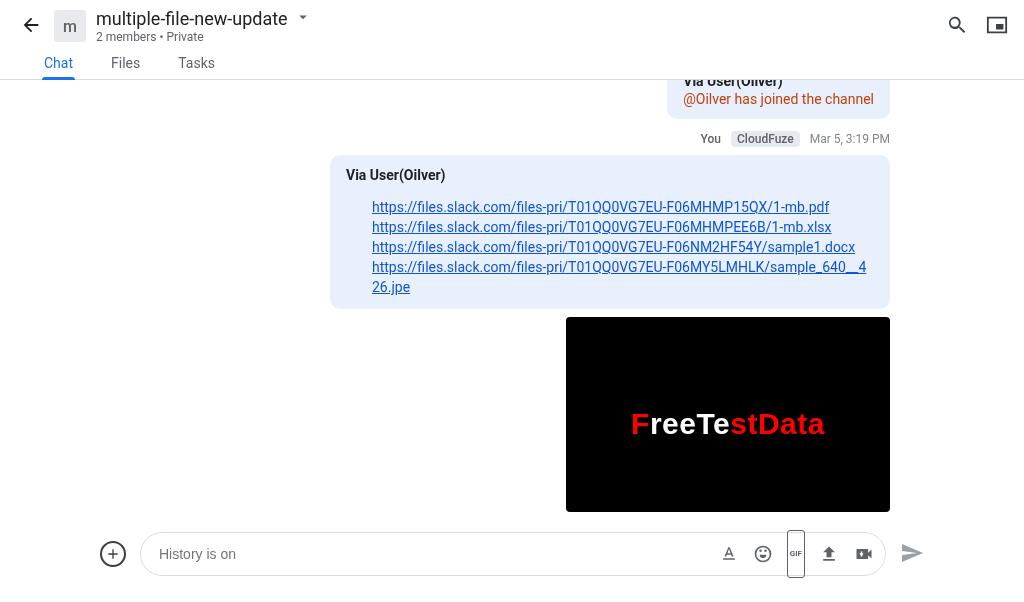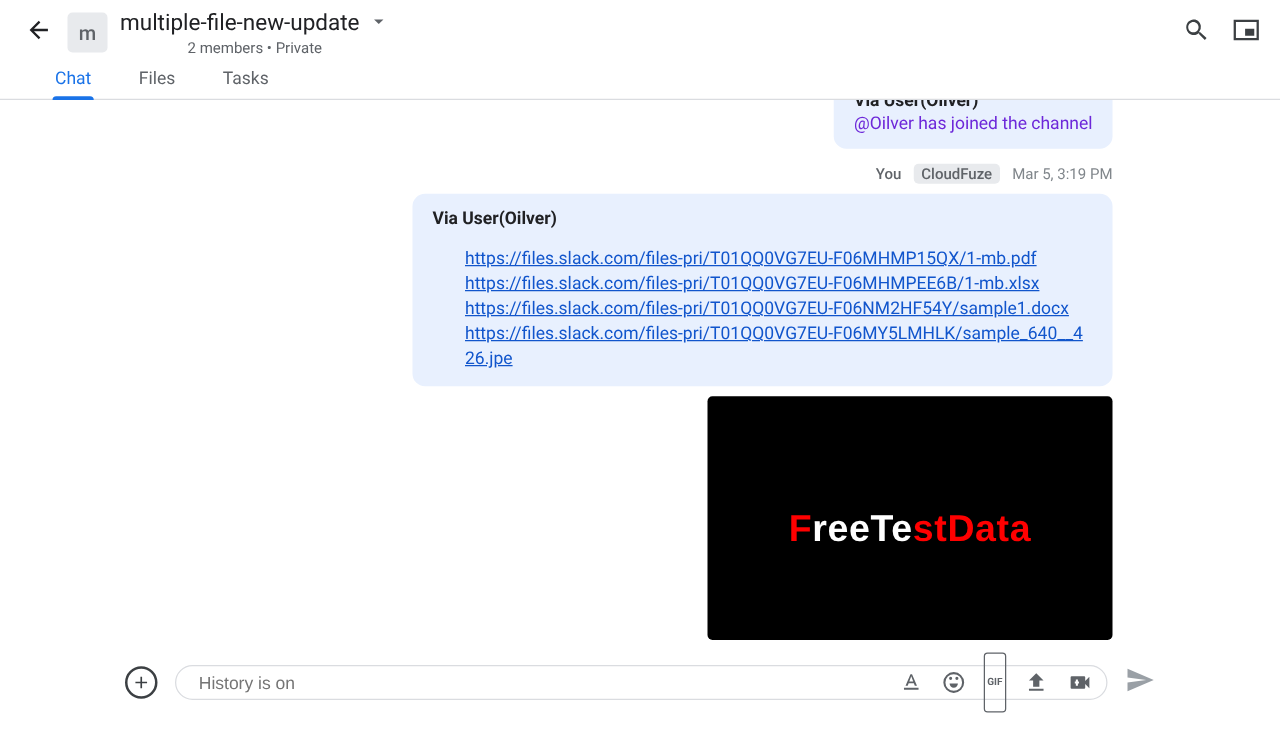--- a/index.html
+++ b/index.html
@@ -24,21 +24,21 @@
   background: #e8eaed;
   color: #5f6368;
   border-radius: 4px;
   display: flex; align-items: center; justify-content: center;
   font-size: 16px;
   margin-right: 10px;
   font-weight: 500;
 }
 .title-row { display: flex; align-items: center; gap: 6px; }
 .title { font-size: 18px; font-weight: 400; color: #202124; }
-.subtitle { font-size: 12px; color: #5f6368; margin-top: 1px; text-align: center; }
+.subtitle { font-size: 12px; color: #5f6368; margin-top: 1px; }
 .spacer { flex: 1; }
 .top-actions { display: flex; gap: 18px; align-items: center; color:#3c4043; }
 .top-actions svg { cursor: pointer; }
 
 .tabs {
   display: flex;
   gap: 38px;
   padding: 0 44px;
   height: 32px;
   align-items: flex-end;
@@ -97,21 +97,21 @@
 .bubble {
   background: #e8f0fe;
   border-radius: 10px;
   padding: 12px 16px;
   margin: 4px 124px 8px auto;
   width: fit-content;
   max-width: 560px;
 }
 .bubble-wide { max-width: 560px; }
 .via { font-weight: 700; color:#202124; margin-bottom: 2px; font-size:14px; }
-.join-line { color: #6d28d9; font-size:14px; }
+.join-line { color: #c2410c; font-size:14px; }
 .chat-link {
   color: #1155cc;
   text-decoration: underline;
   display: block;
   font-size: 14px;
   line-height: 20px;
   word-break: break-all;
   cursor: pointer;
   margin-left: 26px;
 }
@@ -150,21 +150,21 @@
   border-radius: 50%;
   display:flex; align-items:center; justify-content:center;
   color:#3c4043;
   cursor:pointer;
   flex-shrink:0;
 }
 .composer {
   flex:1;
   border: 1px solid #dadce0;
   border-radius: 24px;
-  height: 28px;
+  height: 44px;
   display:flex;
   align-items:center;
   padding: 0 10px 0 18px;
   justify-content: center;
 }
 .composer-input {
   flex:1;
   border:none;
   outline:none;
   font-size:14px;

